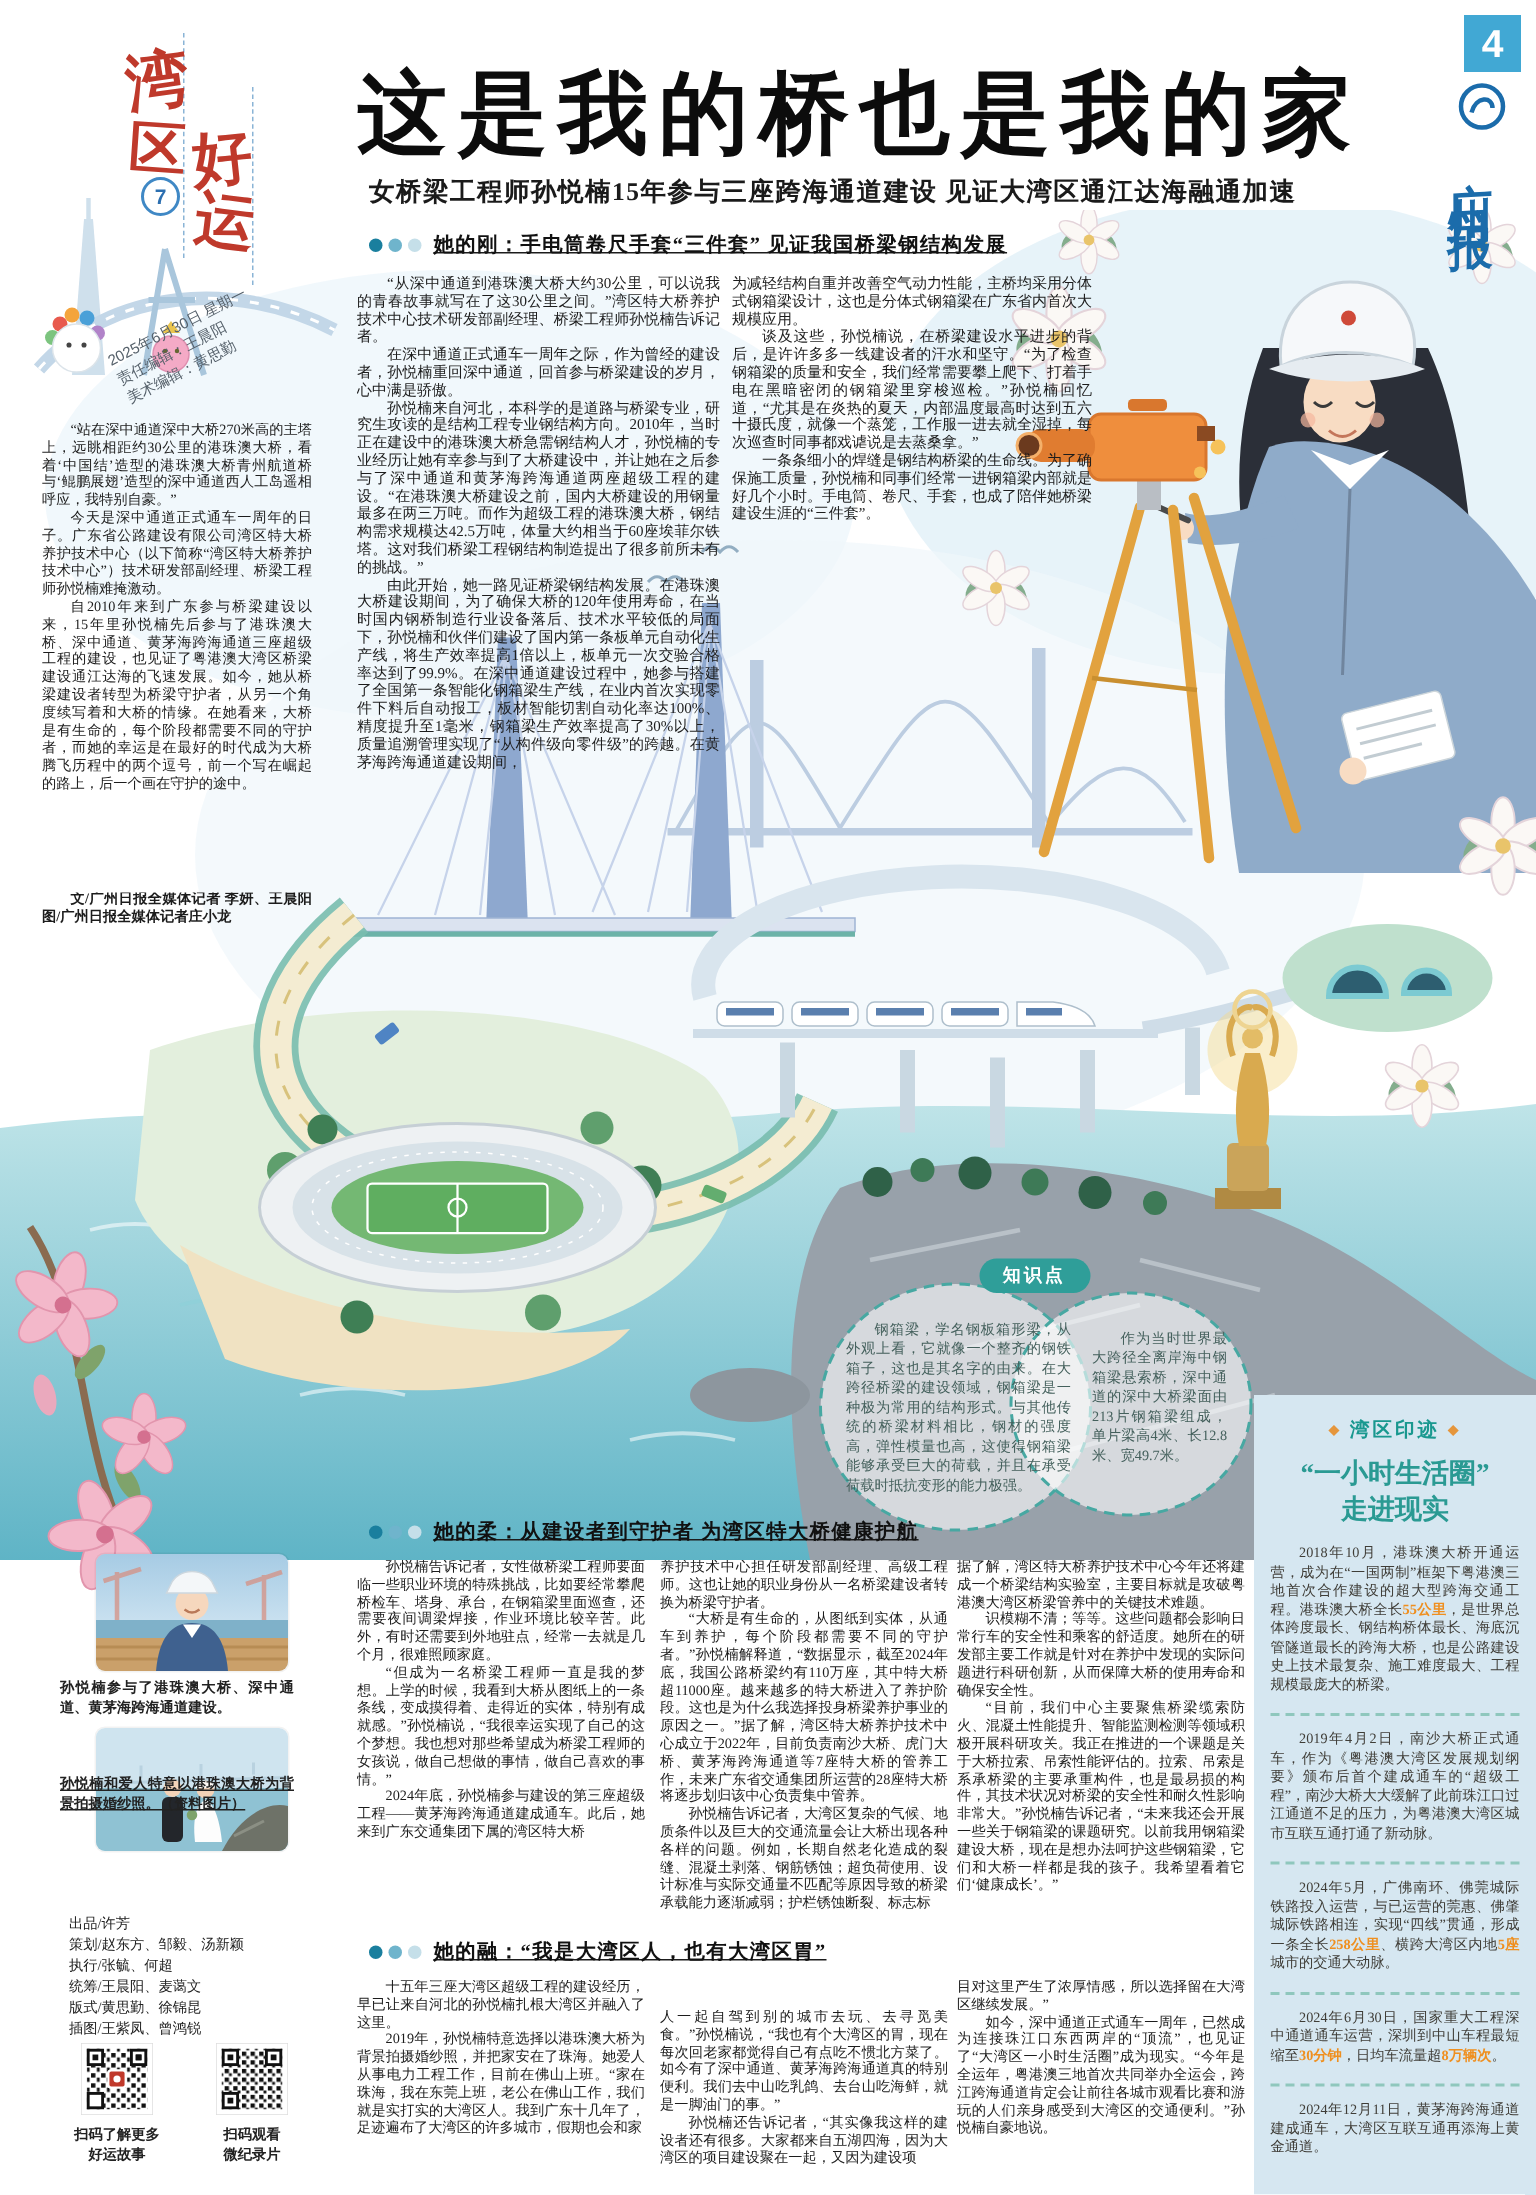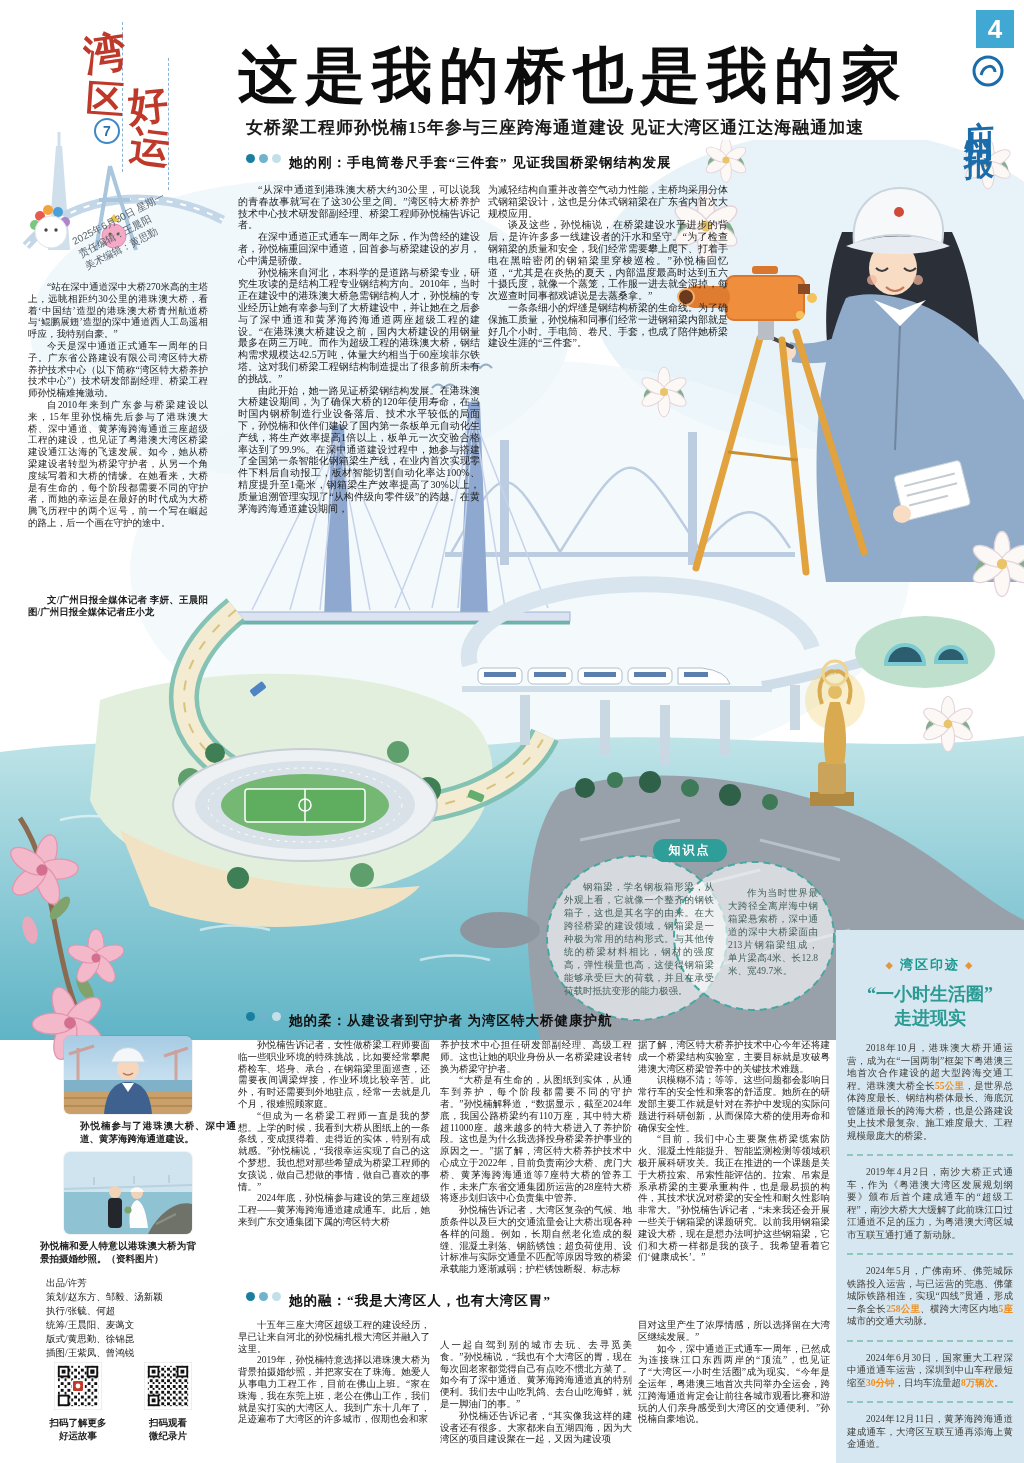--- a/index.html
+++ b/index.html
@@ -11,38 +11,38 @@
   .mh-dash{position:absolute;border-left:1px dashed #8ab4d6;z-index:3;}
   .episode{position:absolute;width:22px;height:22px;border-radius:50%;border:2px solid #3f88c5;background:#fff;
            color:#2c6fb0;font-weight:bold;font-size:14px;line-height:22px;text-align:center;z-index:4;font-family:"Liberation Sans",sans-serif;}
   .dateline{position:absolute;left:70px;top:236px;transform:rotate(-27deg);transform-origin:left top;
             font-size:10px;line-height:14px;color:#55606a;z-index:4;white-space:nowrap;font-family:"Liberation Sans",sans-serif;}
   
   .headline{position:absolute;left:238px;top:36px;font-size:60px;font-weight:900;letter-spacing:7px;color:#0c0c0c;
             font-family:"Liberation Sans",sans-serif;white-space:nowrap;z-index:4;margin:0;}
   .subhead{position:absolute;left:246px;top:116px;font-size:17px;font-weight:600;letter-spacing:1px;color:#1a1a1a;z-index:4;}
   
-  .sec-head{position:absolute;z-index:5;display:flex;gap:4px;}
+  .sec-head{position:absolute;z-index:5;display:flex;align-items:center;gap:4px;text-decoration:underline;}
   .dot{display:inline-block;width:9px;height:9px;border-radius:50%;}
   .d1{background:#1a7f9e;} .d2{background:#6fb4cc;} .d3{background:#c5dfe9;margin-right:4px;}
   .sec-title{font-size:13.5px;font-weight:bold;color:#111;letter-spacing:1px;}
   
   .textcol{position:absolute;z-index:4;font-size:10px;line-height:11.8px;text-align:justify;overflow:hidden;}
   .textcol p{margin:0;text-indent:2em;}
   .cont p:first-child{text-indent:0;}
   .smallcol{font-size:9.5px;line-height:11.8px;}
   .byline{font-weight:bold;text-indent:2em;margin-top:3px;}
   
   .bubble{position:absolute;left:542px;top:843px;width:295px;height:186px;z-index:5;}
   .pill{position:absolute;left:50%;top:-4px;transform:translateX(-50%);background:#2f9e99;color:#fff;
         font-size:12px;font-weight:bold;letter-spacing:2px;padding:3px 16px;border-radius:13px;z-index:6;font-family:"Liberation Sans",sans-serif;text-align:right;}
   .kn-col{position:absolute;font-size:9.5px;line-height:13px;color:#44605c;text-align:justify;text-indent:2em;z-index:6;}
   
   .sidebar{position:absolute;left:836px;top:930px;width:188px;height:533px;background:#d6e7f1;z-index:5;
-           box-sizing:border-box;padding:26px 11px;overflow:hidden;}
+           box-sizing:border-box;padding:14px 11px;overflow:hidden;}
   .sb-badge{text-align:center;font-size:13px;font-weight:bold;color:#19988f;letter-spacing:2px;}
   .sb-badge .dia{color:#e5963c;font-size:9px;vertical-align:1px;}
   .sb-title{text-align:center;font-size:18px;line-height:24px;font-weight:bold;color:#2a9a93;margin-top:8px;}
   .sb-item{margin-top:12px;font-size:9.5px;line-height:12.5px;text-align:justify;color:#3f3d37;}
   .sb-item p{margin:0;text-indent:2em;}
   .sb-item + .sb-item{padding-top:10px;border-top:2px dashed #8fc7bd;}
   .hl{color:#ef8f1f;font-weight:bold;}
   
   .photo{position:absolute;border-radius:6px;overflow:hidden;z-index:4;box-shadow:0 0 0 1px rgba(0,0,0,.05);}
   .caption{position:absolute;font-size:9.5px;line-height:13px;font-weight:bold;color:#222;text-align:justify;z-index:4;}
@@ -425,39 +425,39 @@
     <rect y="56" width="128" height="22" fill="#caa06a"></rect>
     <path d="M0,62 h128 M0,70 h128" stroke="#b78c54" stroke-width="2"></path>
     <path d="M14,12 L14,44 M5,18 L30,10 M112,14 L112,44 M100,20 L124,12" stroke="#d88c7c" stroke-width="3" opacity=".7"></path>
     <path d="M40,78 C42,56 50,46 64,46 C78,46 86,56 88,78 Z" fill="#3f618f"></path>
     <polygon points="58,47 64,56 70,47" fill="#ffffff"></polygon>
     <circle cx="64" cy="33" r="11" fill="#f6d7bd"></circle>
     <path d="M50,20 a15,13 0 0 1 28,0 l3,6 h-34 z" fill="#f4f7f9" stroke="#cdd7de"></path>
     <path d="M59,37 q5,4 10,0" stroke="#b97858" stroke-width="1.5" fill="none"></path>
   </svg>
 </div>
-<div class="caption" style="left:40px;top:1120px;width:156px;margin-left:40px;">孙悦楠参与了港珠澳大桥、深中通道、黄茅海跨海通道建设。</div>
+<div class="caption" style="left:40px;top:1120px;width:156px;">孙悦楠参与了港珠澳大桥、深中通道、黄茅海跨海通道建设。</div>
 
 <div class="photo" style="left:64px;top:1152px;width:128px;height:82px;">
   <svg width="128" height="82" viewBox="0 0 128 82">
     <rect width="128" height="82" fill="#cfe4ef"></rect>
     <rect y="40" width="128" height="42" fill="#8fc2d3"></rect>
     <path d="M0,37 L128,33" stroke="#b9d2e0" stroke-width="2"></path>
     <path d="M30,33 v-8 M70,32 v-8 M105,31 v-8" stroke="#b9d2e0" stroke-width="2"></path>
     <path d="M84,82 L128,82 L128,52 C112,48 94,62 84,82 Z" fill="#6e7268"></path>
     <path d="M92,72 L112,62" stroke="#8b8f84" stroke-width="2"></path>
     <rect x="44" y="46" width="14" height="30" rx="4" fill="#23262b"></rect>
     <circle cx="51" cy="40" r="6" fill="#f3d3b8"></circle>
     <path d="M66,76 L84,76 C82,58 78,50 73,48 C68,50 64,58 66,76 Z" fill="#fdfdfd"></path>
     <circle cx="73" cy="41" r="6" fill="#f3d3b8"></circle>
     <path d="M66,40 a8,9 0 0 1 14,0" fill="#ffffff" opacity=".85"></path>
     <circle cx="64" cy="58" r="3.5" fill="#7ea36b"></circle>
   </svg>
 </div>
-<div class="caption" style="left:40px;top:1240px;width:156px;">孙悦楠和爱人特意以港珠澳大桥为背景拍摄婚纱照。（资料图片）</div>
+<div class="caption" style="left:40px;top:1184px;width:156px;text-decoration:underline;">孙悦楠和爱人特意以港珠澳大桥为背景拍摄婚纱照。（资料图片）</div>
 
 <div class="credits">
     <p>出品/许芳</p>
     <p>策划/赵东方、邹毅、汤新颖</p>
     <p>执行/张毓、何超</p>
     <p>统筹/王晨阳、麦蔼文</p>
     <p>版式/黄思勤、徐锦昆</p>
     <p>插图/王紫凤、曾鸿锐</p>
   </div>
 

